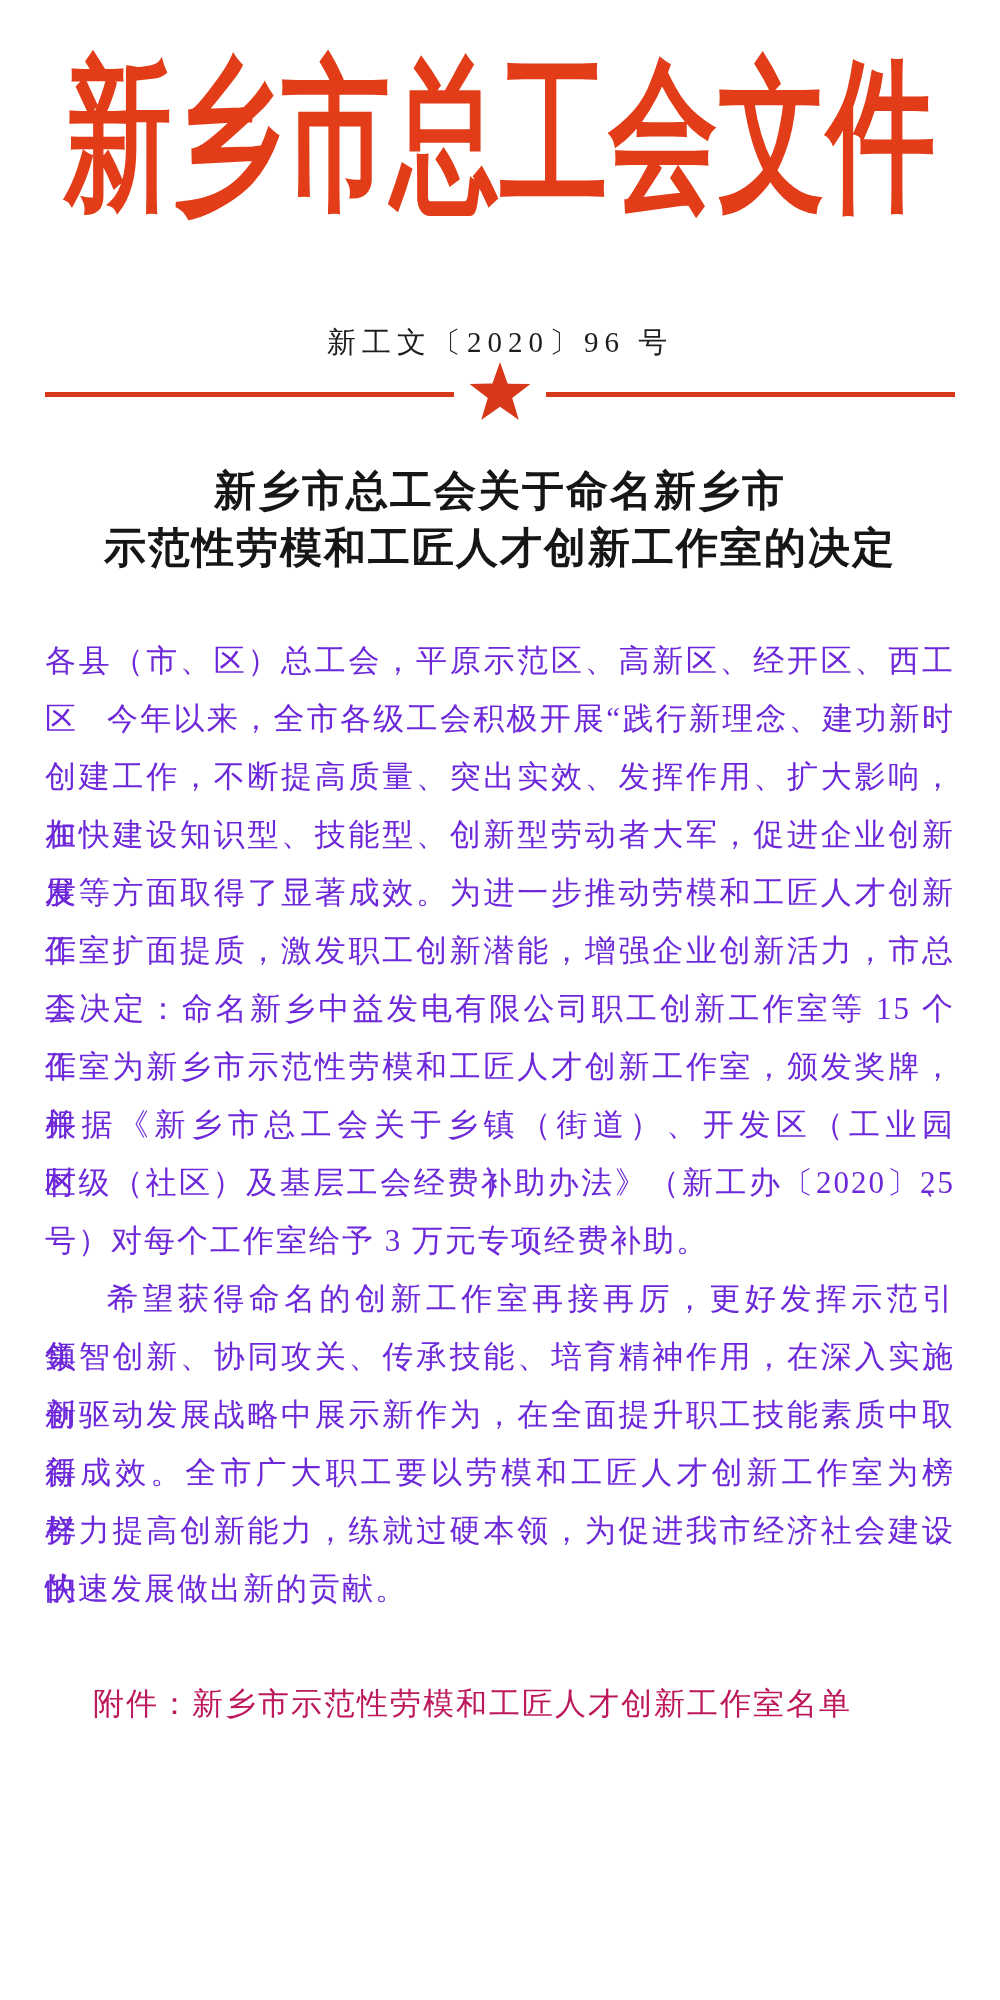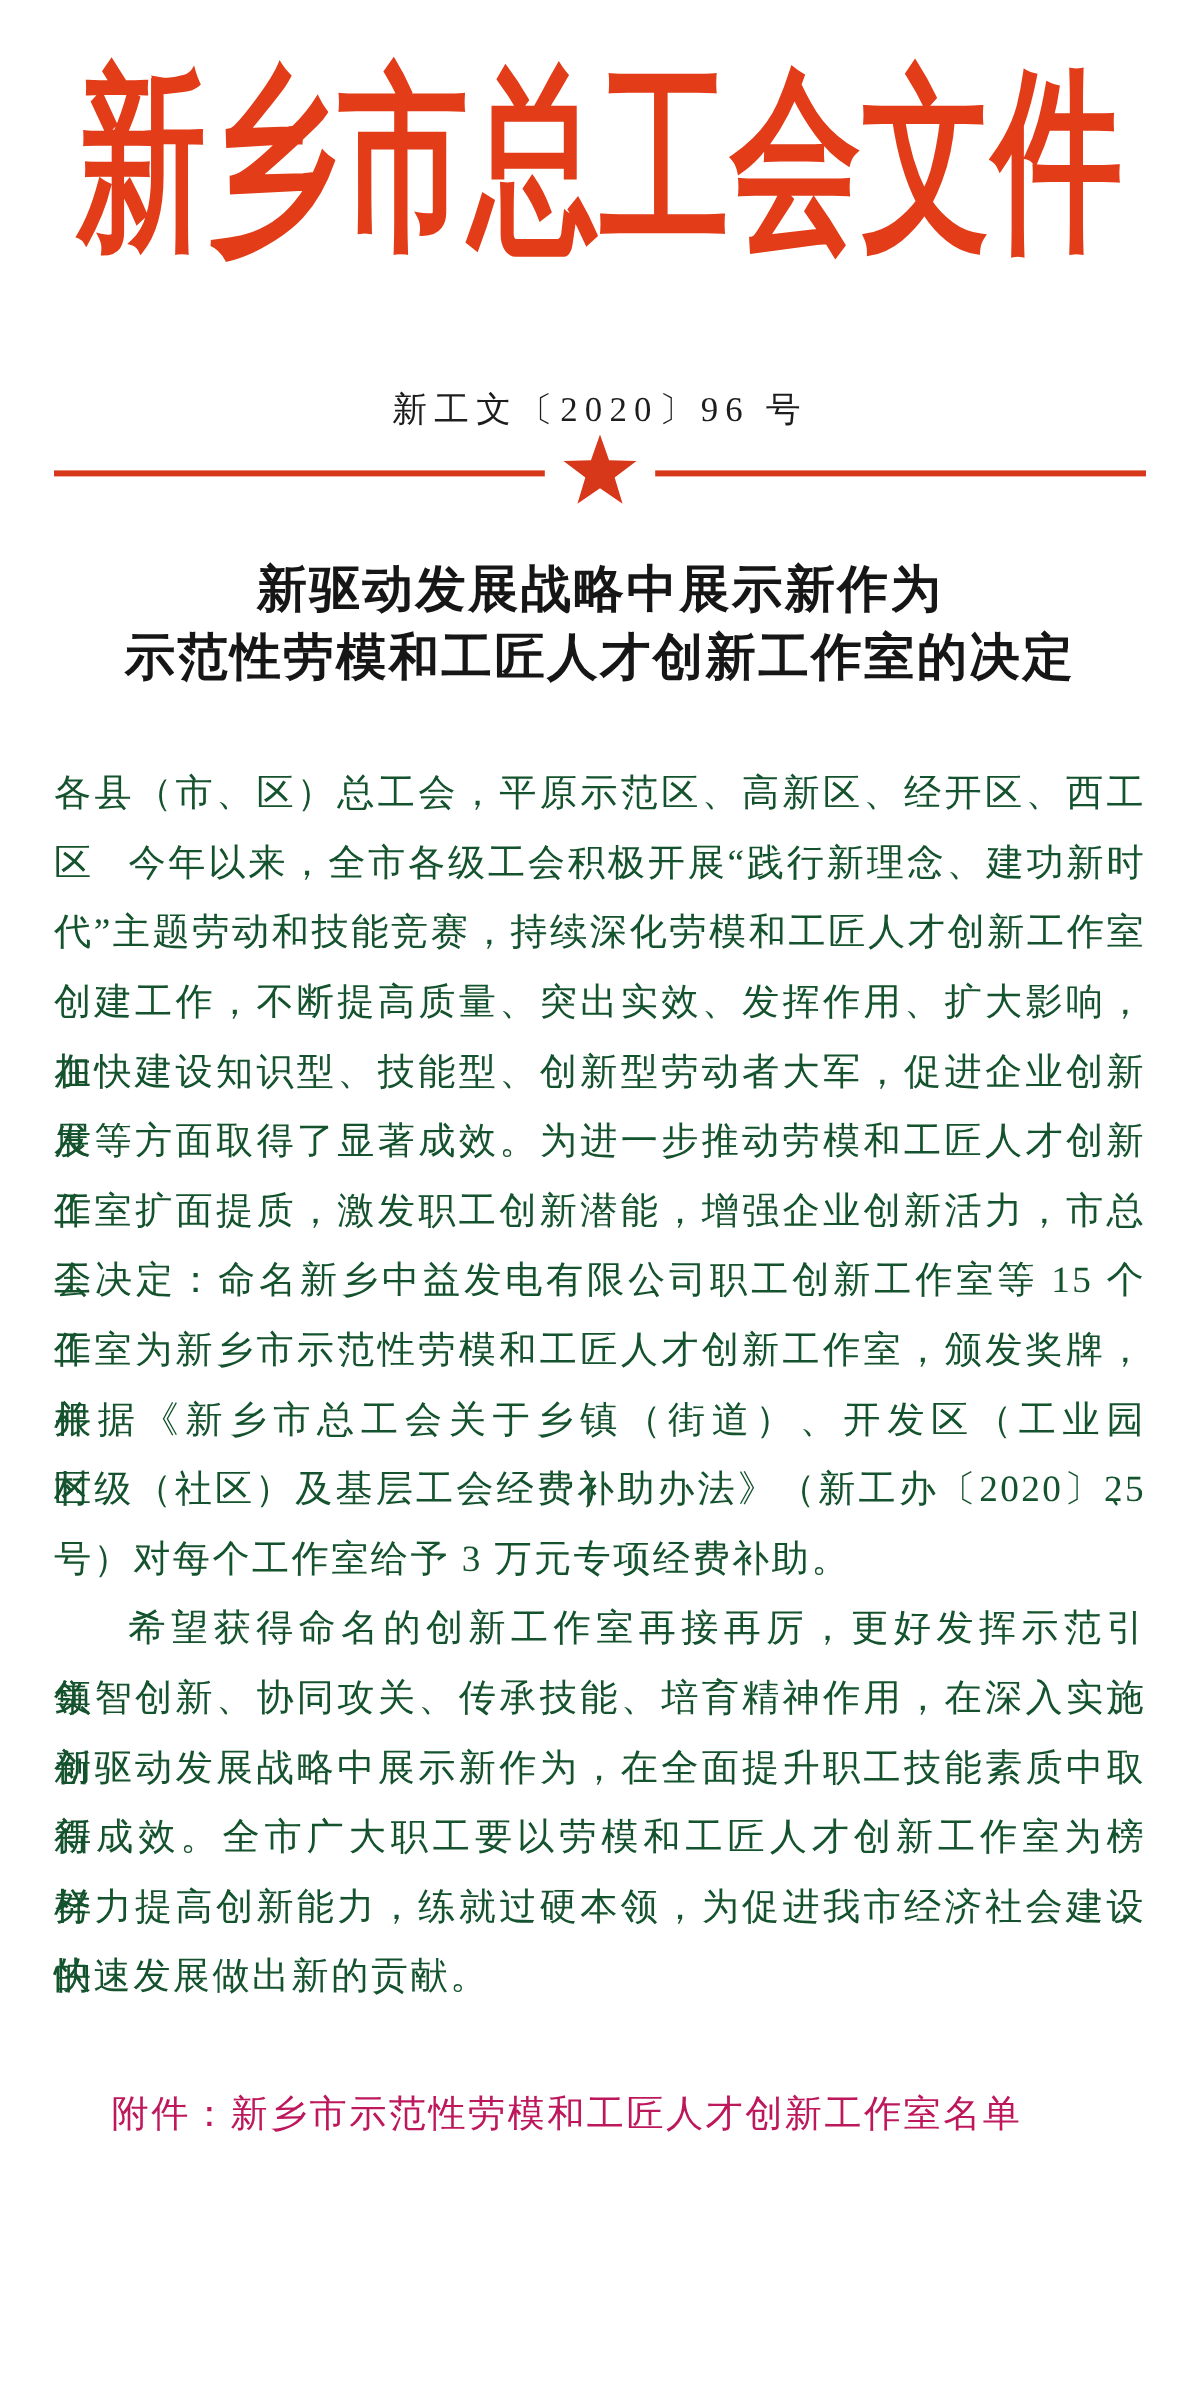--- a/index.html
+++ b/index.html
@@ -80,21 +80,21 @@
     line-height: 57px;
     letter-spacing: 2px;
     color: #161616;
   }
 
   
   .body-text {
     margin-top: 56px;
     padding: 0 45px;
     font-size: 31px;
-    color: #14532d;
+    color: #6d28d9;
   }
   .ln {
     line-height: 58px;
     height: 58px;
     letter-spacing: 2px;
     white-space: nowrap;
   }
   .ln.just {
     white-space: normal;
     text-align: justify;
@@ -127,28 +127,27 @@
     <div class="rule-line"></div>
     <div class="star-wrap">
       <svg width="64" height="64" viewBox="0 0 66 66" aria-hidden="true">
         <polygon fill="#d8381a" points="33,0 40.8,22.3 64.4,22.8 45.6,37.1 52.4,59.7 33,46.2 13.6,59.7 20.4,37.1 1.6,22.8 25.2,22.3"></polygon>
       </svg>
     </div>
     <div class="rule-line"></div>
   </div>
 
   <div class="doc-title">
-    <div>新驱动发展战略中展示新作为</div>
+    <div>新乡市总工会关于命名新乡市</div>
     <div>示范性劳模和工匠人才创新工作室的决定</div>
   </div>
 
   <div class="body-text">
     <div class="ln just">各县（市、区）总工会，平原示范区、高新区、经开区、西工区</div>
     <div class="ln just ind">今年以来，全市各级工会积极开展“践行新理念、建功新时</div>
-    <div class="ln just">代”主题劳动和技能竞赛，持续深化劳模和工匠人才创新工作室</div>
     <div class="ln just">创建工作，不断提高质量、突出实效、发挥作用、扩大影响，在</div>
     <div class="ln just">加快建设知识型、技能型、创新型劳动者大军，促进企业创新发</div>
     <div class="ln just">展等方面取得了显著成效。为进一步推动劳模和工匠人才创新工</div>
     <div class="ln just">作室扩面提质，激发职工创新潜能，增强企业创新活力，市总工</div>
     <div class="ln just">会决定：命名新乡中益发电有限公司职工创新工作室等 15 个工</div>
     <div class="ln just">作室为新乡市示范性劳模和工匠人才创新工作室，颁发奖牌，并</div>
     <div class="ln just">根据《新乡市总工会关于乡镇（街道）、开发区（工业园区）、</div>
     <div class="ln just">村级（社区）及基层工会经费补助办法》（新工办〔2020〕25</div>
     <div class="ln">号）对每个工作室给予 3 万元专项经费补助。</div>
     <div class="ln just ind">希望获得命名的创新工作室再接再厉，更好发挥示范引领、</div>

